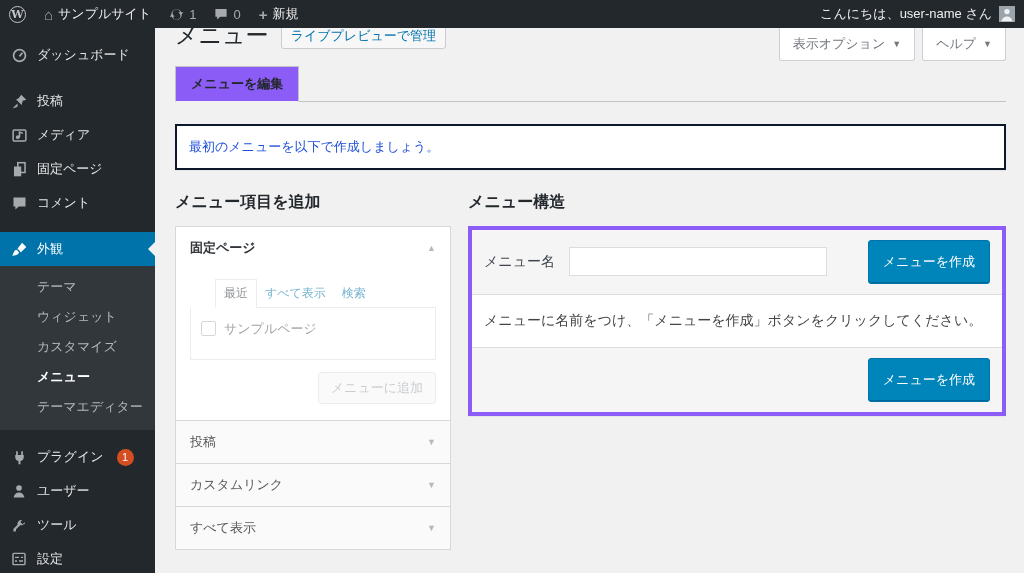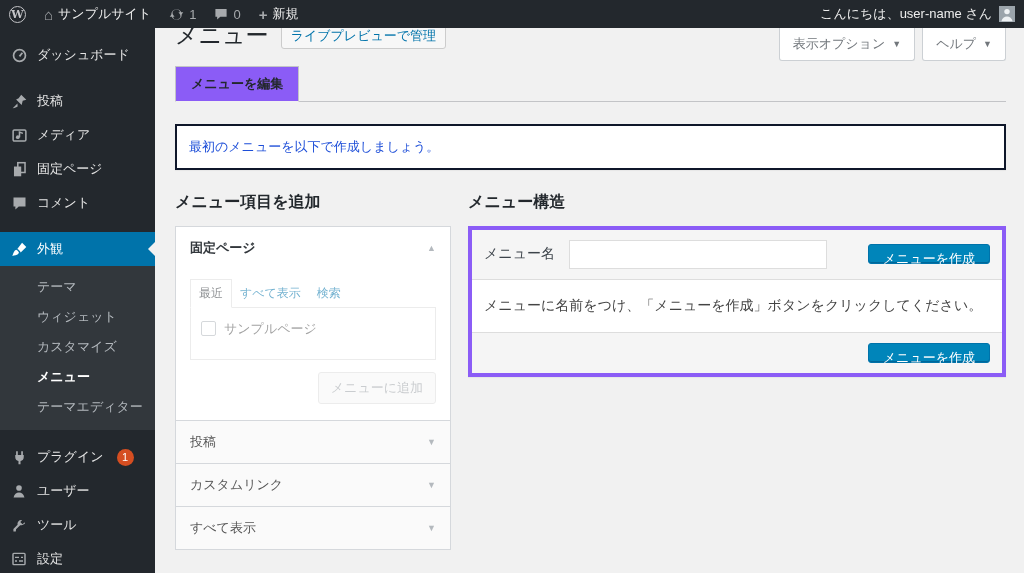--- a/index.html
+++ b/index.html
@@ -96,21 +96,21 @@
   .panel { border:1px solid #d5d8dc; border-bottom:none; background:#fafafa; }
   .panel-header {
     display:flex; align-items:center; justify-content:space-between;
     padding:12px 14px; cursor:pointer; color:#32373c; font-weight:bold;
   }
   .panel-header.closed { font-weight:normal; color:#555; }
   .panel.open { background:#fff; }
   .tri { font-size:9px; color:#b4b9be; }
   .panel-body { padding:0 14px 16px; }
   .dim { opacity:.55; }
-  .subtab-row { border-bottom:1px solid #ddd; display:flex; align-items:flex-end; margin-top:10px; }
+  .subtab-row { border-bottom:1px solid #ddd; display:flex; align-items:flex-end; margin-top:10px;margin-left:25px; }
   .subtab {
     padding:5px 8px; color:#0073aa; cursor:pointer; font-size:12px;
   }
   .subtab.active {
     border:1px solid #ddd; border-bottom:1px solid #fff; background:#fff;
     margin-bottom:-1px; color:#32373c;
   }
   .tabs-panel { border:1px solid #ddd; border-top:none; padding:12px 10px; min-height:52px; }
   .checkbox-item { display:flex; align-items:center; gap:8px; color:#555; }
   .fake-checkbox { width:15px; height:15px; border:1px solid #b4b9be; background:#fff; border-radius:2px; flex:none; }
@@ -127,21 +127,21 @@
     display:flex; align-items:center;
   }
   .menu-name-label { color:#3c434a; font-size:14px; margin-right:14px; }
   .menu-name-input {
     width:258px; height:29px; border:1px solid #ddd; background:#fff; padding:0 8px;
     font-size:14px; font-family:"Liberation Sans",sans-serif;
   }
   .flex-spacer { flex:1; }
   .button-primary {
     background:#0085ba; border:1px solid #0073aa; color:#fff; border-radius:3px;
-    height:20px; line-height:28px; padding:0 14px; font-size:13px; cursor:pointer;
+    height:44px; line-height:28px; padding:0 14px; font-size:13px; cursor:pointer;
     box-shadow:inset 0 -1px 0 #006799; font-family:"Liberation Sans",sans-serif;
   }
   .instruction-row { padding:17px 12px; border-bottom:1px solid #ddd; color:#444; font-size:14px; background:#fff; }
   .publishing-actions { background:#f5f5f5; padding:10px 12px; display:flex; justify-content:flex-end; }
 </style>
 </head>
 <body>
 
 <div class="adminbar">
   <div class="ab-left">

